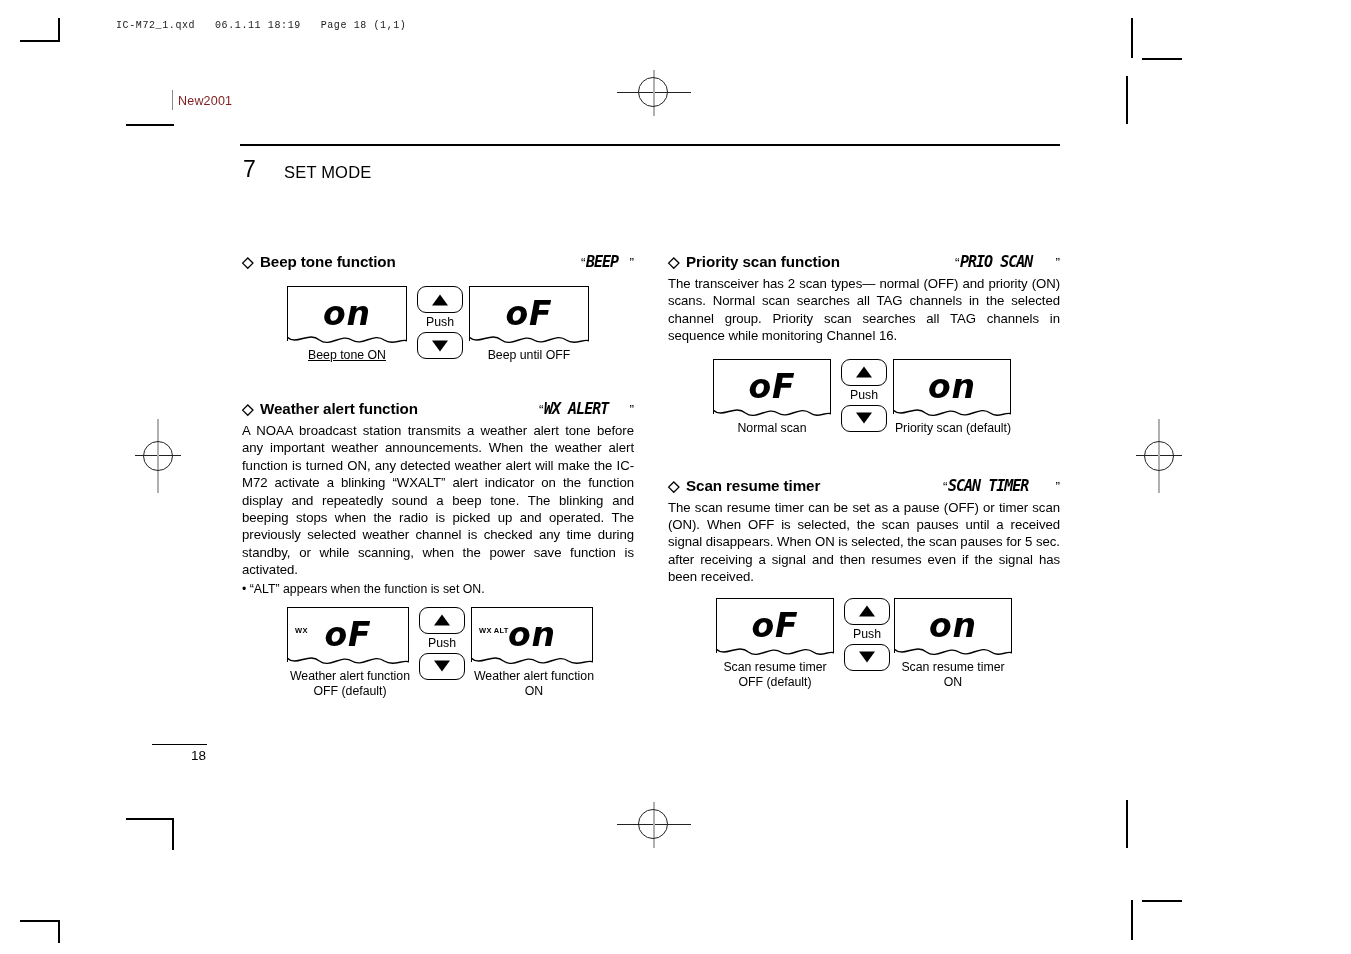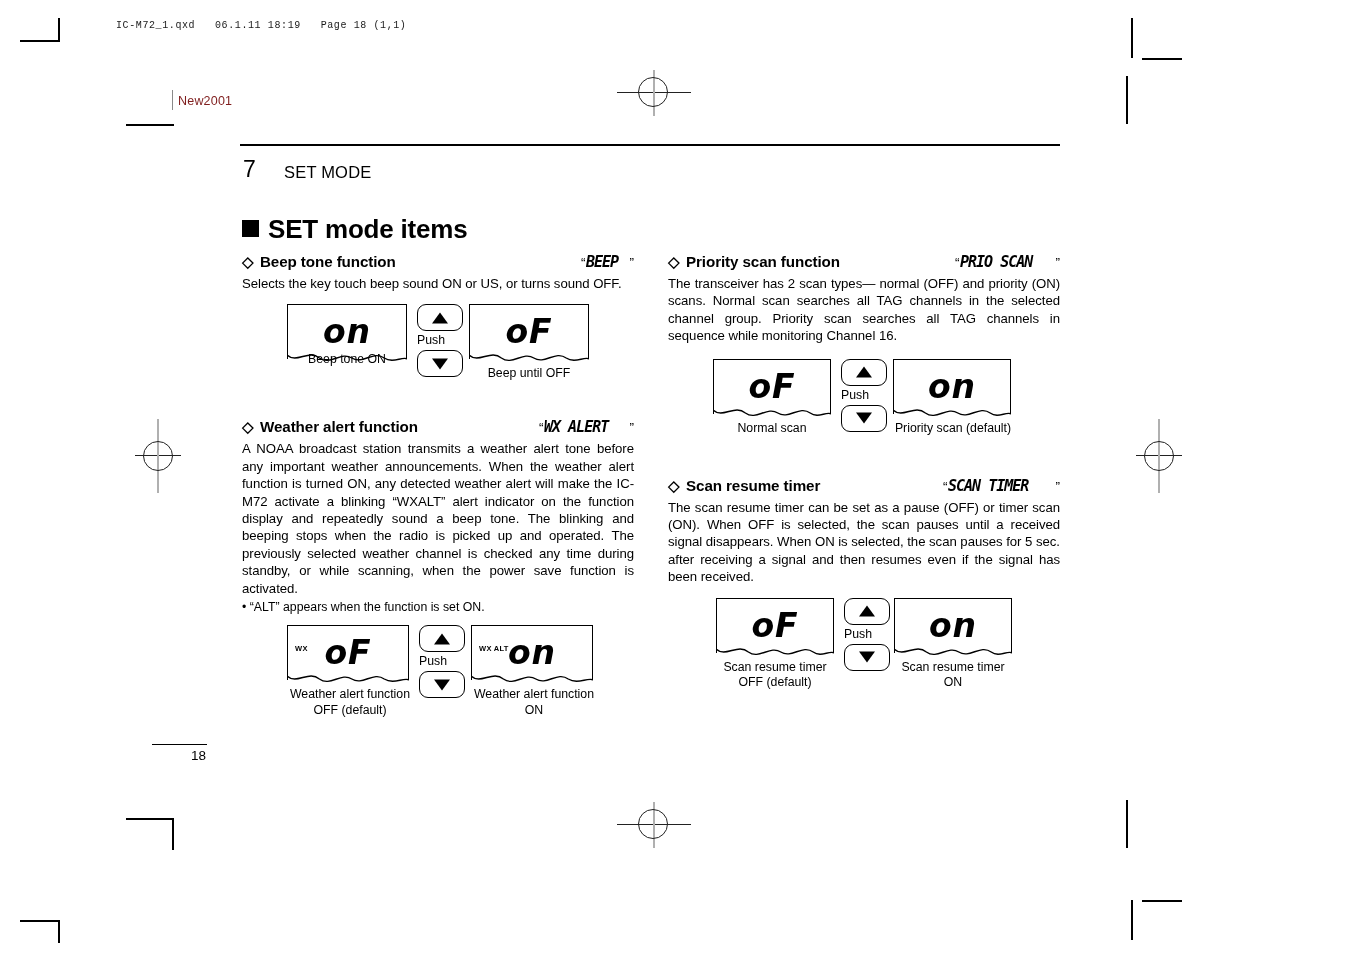--- a/index.html
+++ b/index.html
@@ -253,20 +253,21 @@
     border-right: 8px solid transparent;
     border-bottom: 11px solid #000;
   }
   .tri-down {
     transform: translate(-50%, -50%);
     border-left: 8px solid transparent;
     border-right: 8px solid transparent;
     border-top: 11px solid #000;
   }
   .push-label {
+    text-align: center;
     font-size: 12.3px;
     line-height: 15px;
     padding: 2px 0 2px 0;
   }
 
   
   .pagenum-rule {
     position: absolute;
     left: 152px;
     top: 744px;
@@ -331,49 +332,45 @@
 
 <div class="stamp-rule"></div>
 <div class="stamp">New2001</div>
 
 <div class="page">
 
   <div class="chapter-rule"></div>
   <div class="chapter-num">7</div>
   <div class="chapter-title">SET MODE</div>
 
-  <div class="main-title">
-    <span class="sq"></span><span>SET mode items</span>
-  </div>
 
   <div class="col col-left">
 
     <div>
       <div class="sec-head">
         <span class="diamond">◇</span>
         <span class="sec-name">Beep tone function</span>
         <span class="lcd-label">
           <span>“</span><svg width="44" height="18" viewBox="0 0 44 18" style="vertical-align:-3px;">
               <text x="0" y="15" font-family="DejaVu Sans Mono, monospace" font-size="15" font-weight="bold" font-style="italic" letter-spacing="-1" fill="#000">BEEP</text>
             </svg><span>”</span>
         </span>
       </div>
-      <p class="body-text nojust">Selects the key touch beep sound ON or US, or turns sound OFF.</p>
 
       <div class="figure" style="height:92px;">
 
         <div class="lcd" style="left:45px;width:120px;height:55px;">
           <div class="lcd-inner">
             <div class="lcd-value">on</div>
           </div>
           <svg class="lcd-wave" viewBox="0 0 123 14" preserveAspectRatio="none">
             <path d="M0,1 C10,10 22,-5 33,4 C44,12 55,-3 66,4 C77,11 88,-4 99,4 C108,10 117,2 123,5" fill="none" stroke="#000" stroke-width="1.4"></path>
           </svg>
         </div>
-        <div class="fig-caption" style="left:36px;top:48px;width:138px;">Beep tone ON</div>
+        <div class="fig-caption" style="left:36px;top:62px;width:138px;text-decoration:underline;">Beep tone ON</div>
 
         <div class="push-group" style="left:175px;">
           <div class="push-btn">
             <span class="tri tri-up"></span>
           </div>
           <div class="push-label">Push</div>
           <div class="push-btn">
             <span class="tri tri-down"></span>
           </div>
         </div>

